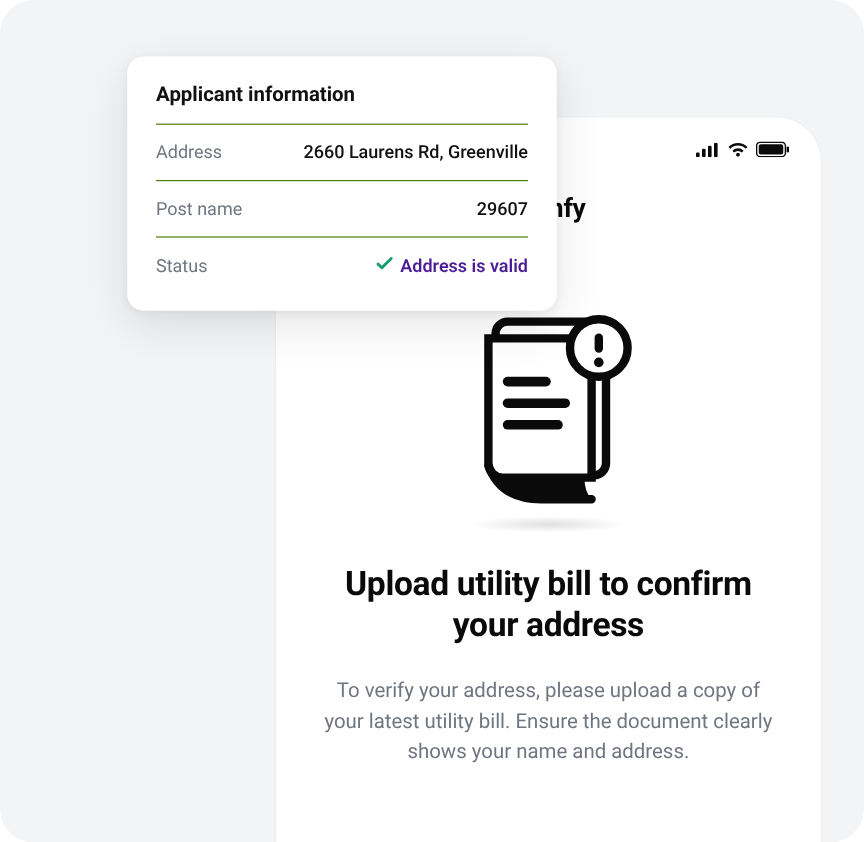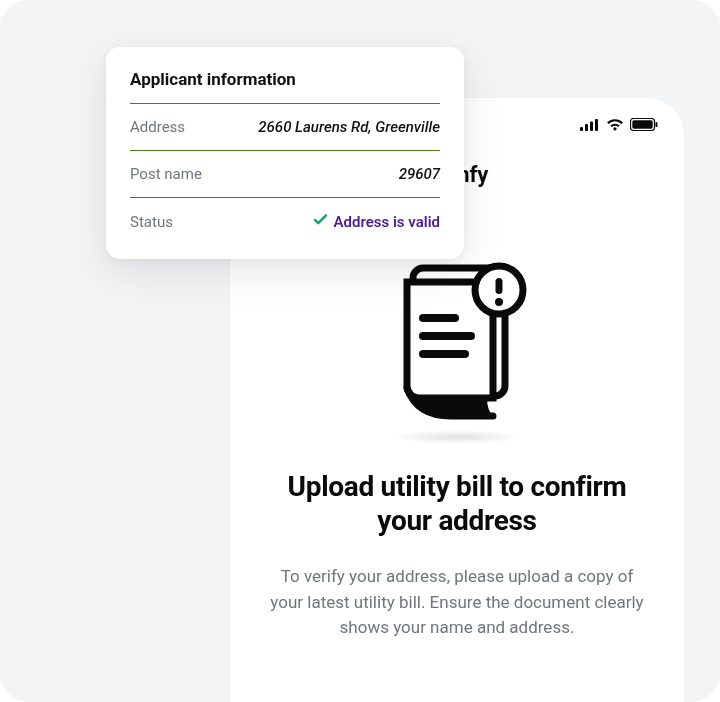--- a/index.html
+++ b/index.html
@@ -108,21 +108,21 @@
   .row {
     display: flex;
     justify-content: space-between;
     align-items: center;
     padding: 14px 0;
     border-top: 1px solid #4d7c0f;
     font-size: 15px;
   }
   .row:first-of-type { border-top: 1px solid #eceef1; }
   .row-label { color: #707580; }
-  .row-value { color: #111; font-weight: 500; text-align: right; font-style: italic; }
+  .row-value { color: #111; font-weight: 500; text-align: right; }
   .status-ok {
     color: #4c1d95;
     font-weight: 600;
     display: inline-flex;
     align-items: flex-end;
     gap: 6px;
   }
 </style>
 </head>
 <body>

